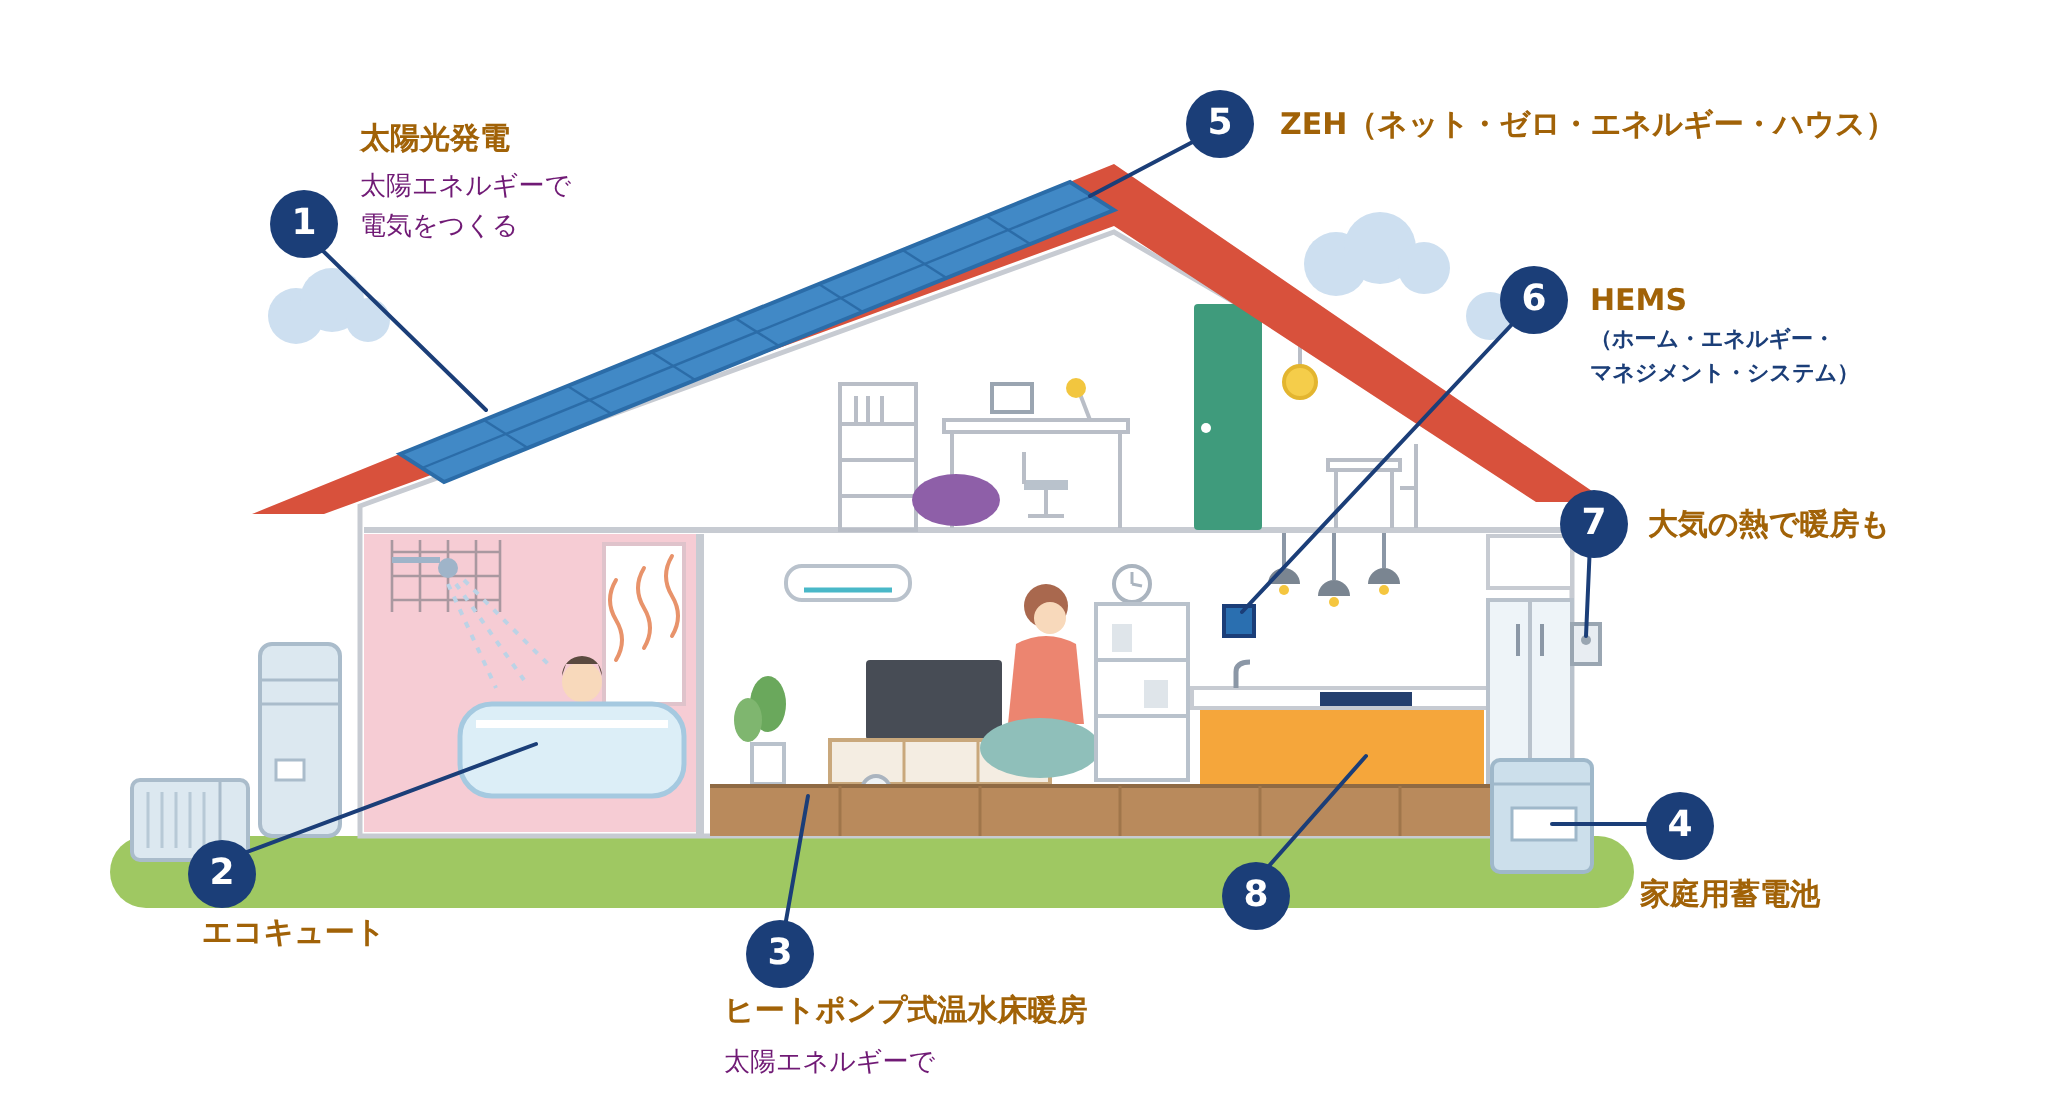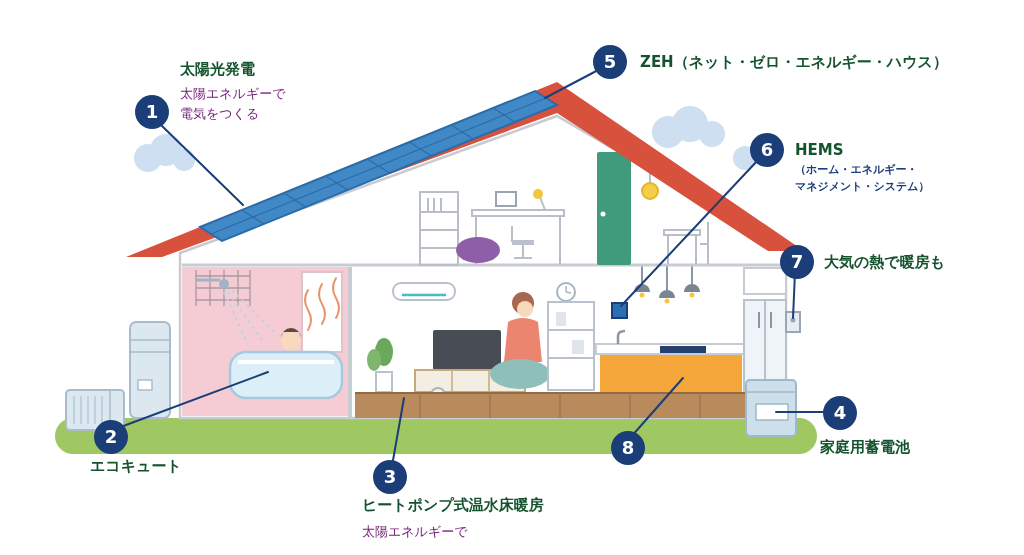--- a/index.html
+++ b/index.html
@@ -7,31 +7,31 @@
     position:relative;width:1024px;height:555px;background:#ffffff;
     overflow:hidden;font-family:"DejaVu Sans","Liberation Sans",sans-serif;
   }
   .illustration{position:absolute;left:0;top:0;width:1024px;height:555px;}
   .badge{
     position:absolute;width:34px;height:34px;border-radius:50%;
     background:#1b3e78;color:#fff;display:flex;align-items:center;justify-content:center;
     font-size:18px;font-weight:bold;line-height:1;z-index:3;
   }
   .label{
-    position:absolute;font-weight:bold;color:#14532d;font-size:15px;
+    position:absolute;font-weight:bold;color:#a16207;font-size:15px;
     white-space:nowrap;z-index:3;
   }
   .desc{
     position:absolute;font-size:13px;color:#701a75;line-height:1.55;
     white-space:pre-line;z-index:3;
   }
   .desc.navy{color:#1b3e78;font-weight:bold;font-size:11px;line-height:1.5;}
   
   .c1{left:135px;top:95px}  .l1{left:180px;top:60px}  .d1{left:180px;top:84px}
-  .c2{left:94px;top:420px}  .l2{left:90px;top:457px}  .d2{left:95px;top:483px}
+  .c2{left:94px;top:420px}  .l2{left:101px;top:457px}  .d2{left:95px;top:483px}
   .c3{left:373px;top:460px} .l3{left:362px;top:496px} .d3{left:362px;top:522px}
   .c4{left:823px;top:396px} .l4{left:820px;top:438px} .d4{left:820px;top:462px}
   .c5{left:593px;top:45px}  .l5{left:640px;top:53px}
   .c6{left:750px;top:133px} .l6{left:795px;top:141px} .d6{left:795px;top:162px}
   .c7{left:780px;top:245px} .l7{left:824px;top:253px}
   .c8{left:611px;top:431px} .l8{left:607px;top:471px}
 </style>
 </head>
 <body>
 

